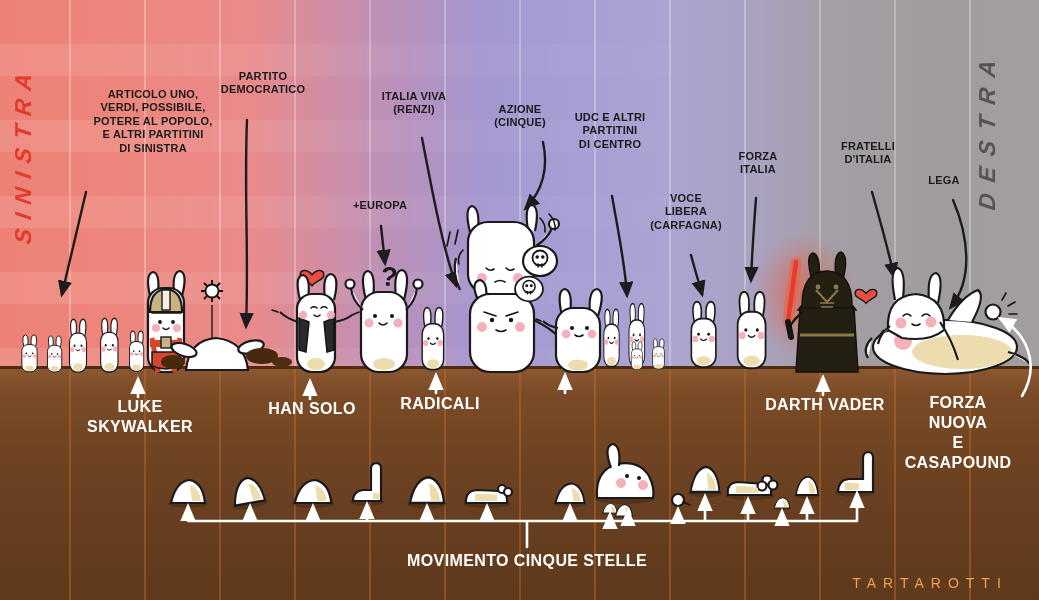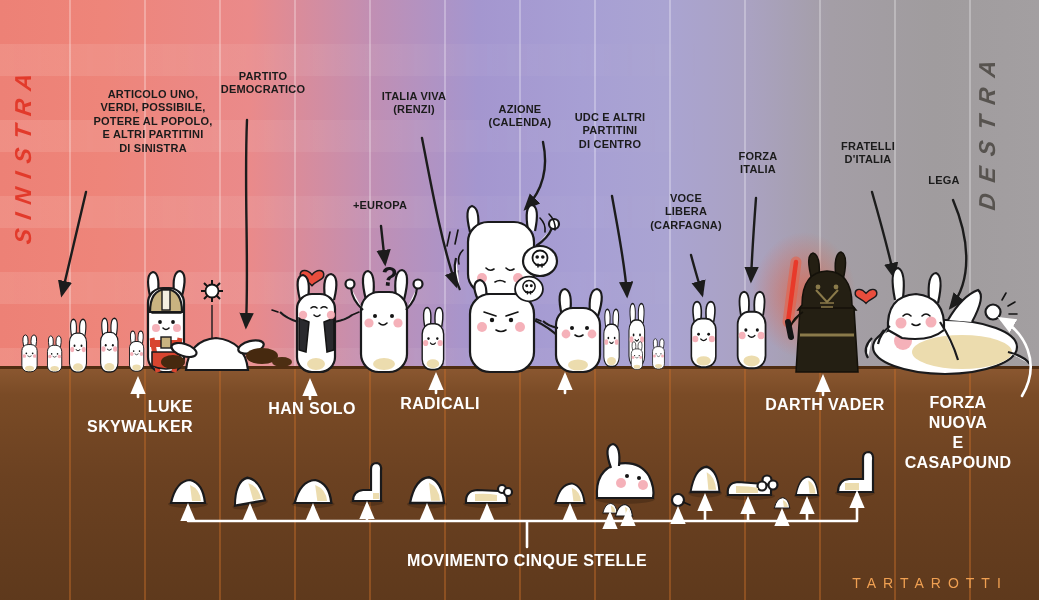--- a/index.html
+++ b/index.html
@@ -371,36 +371,36 @@
 VERDI, POSSIBILE,
 POTERE AL POPOLO,
 E ALTRI PARTITINI
 DI SINISTRA</div>
   <div class="lbl" style="left:263px;top:70px;">PARTITO
 DEMOCRATICO</div>
   <div class="lbl" style="left:380px;top:199px;">+EUROPA</div>
   <div class="lbl" style="left:414px;top:90px;">ITALIA VIVA
 (RENZI)</div>
   <div class="lbl" style="left:520px;top:103px;">AZIONE
-(CALENDA)</div>
+(CINQUE)</div>
   <div class="lbl" style="left:610px;top:111px;">UDC E ALTRI
 PARTITINI
 DI CENTRO</div>
   <div class="lbl" style="left:686px;top:192px;">VOCE
 LIBERA
 (CARFAGNA)</div>
   <div class="lbl" style="left:758px;top:150px;">FORZA
 ITALIA</div>
   <div class="lbl" style="left:868px;top:140px;text-align:center;">FRATELLI
 D'ITALIA</div>
   <div class="lbl" style="left:944px;top:174px;">LEGA</div>
 
   <div class="qmark">?</div>
 
-  <div class="glbl" style="left:140px;top:397px;text-align:right;">LUKE
+  <div class="glbl" style="left:140px;top:397px;">LUKE
 SKYWALKER</div>
   <div class="glbl" style="left:312px;top:399px;">HAN SOLO</div>
   <div class="glbl" style="left:440px;top:394px;text-align:center;">RADICALI</div>
   <div class="glbl" style="left:825px;top:395px;">DARTH VADER</div>
   <div class="glbl" style="left:527px;top:551px;">MOVIMENTO CINQUE STELLE</div>
   <div class="glbl" style="left:958px;top:393px;">FORZA NUOVA
 E CASAPOUND</div>
 
   <div class="sig">TARTAROTTI</div>
 </div>

